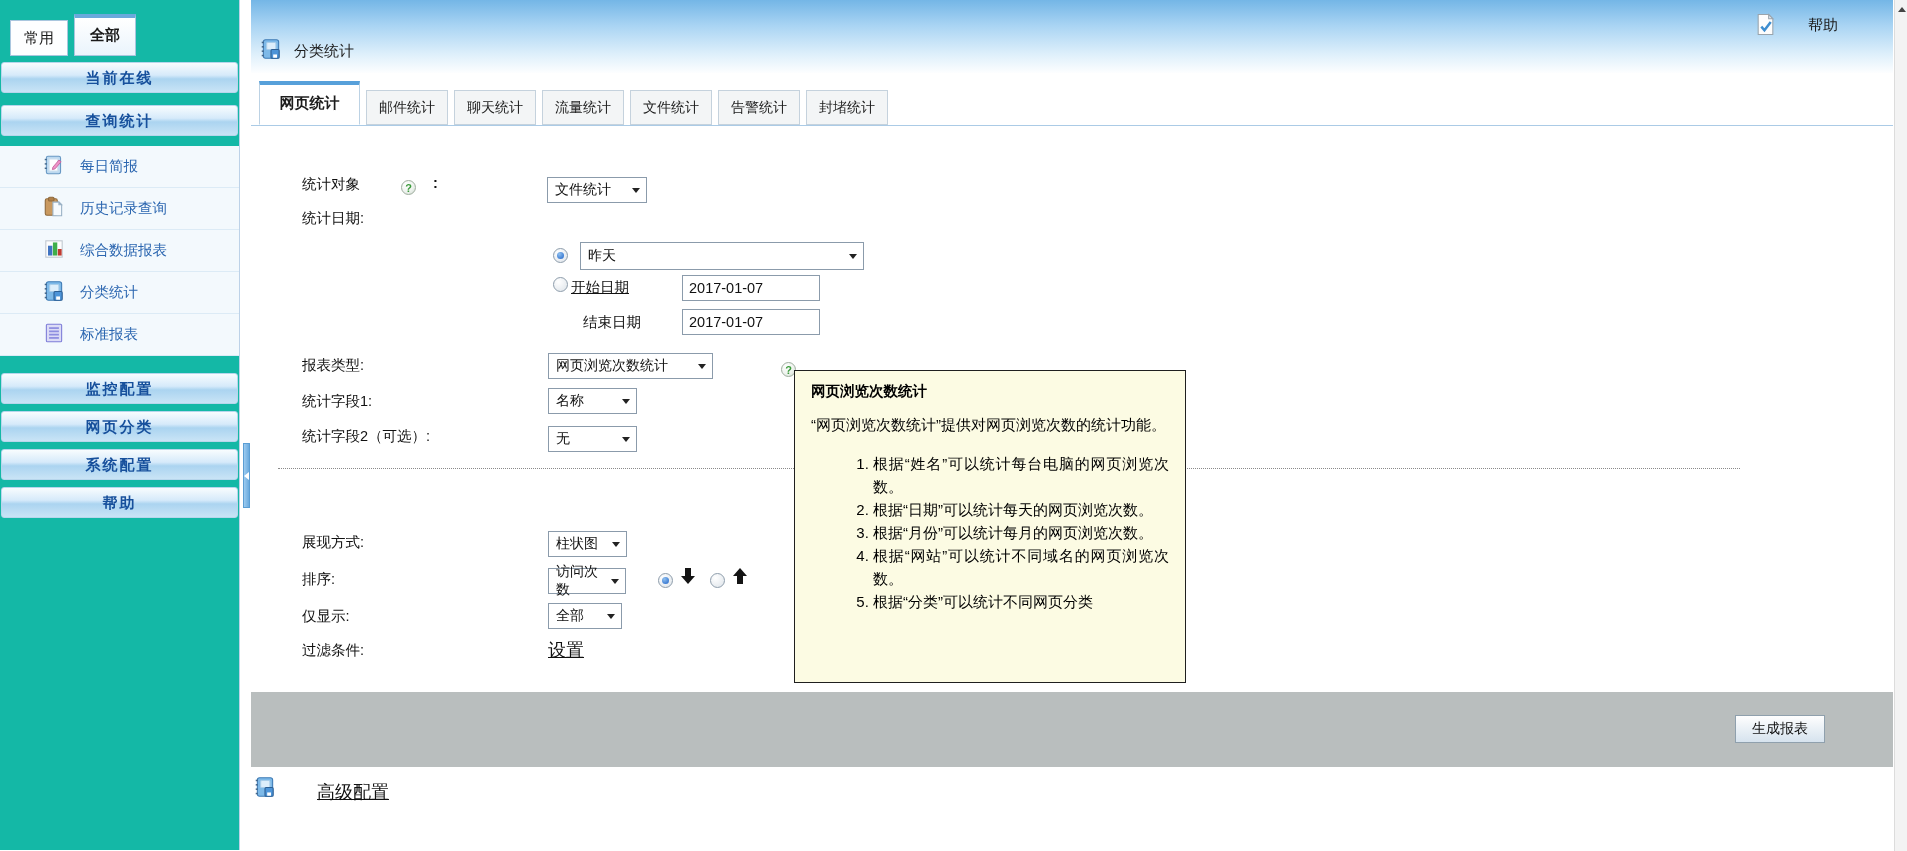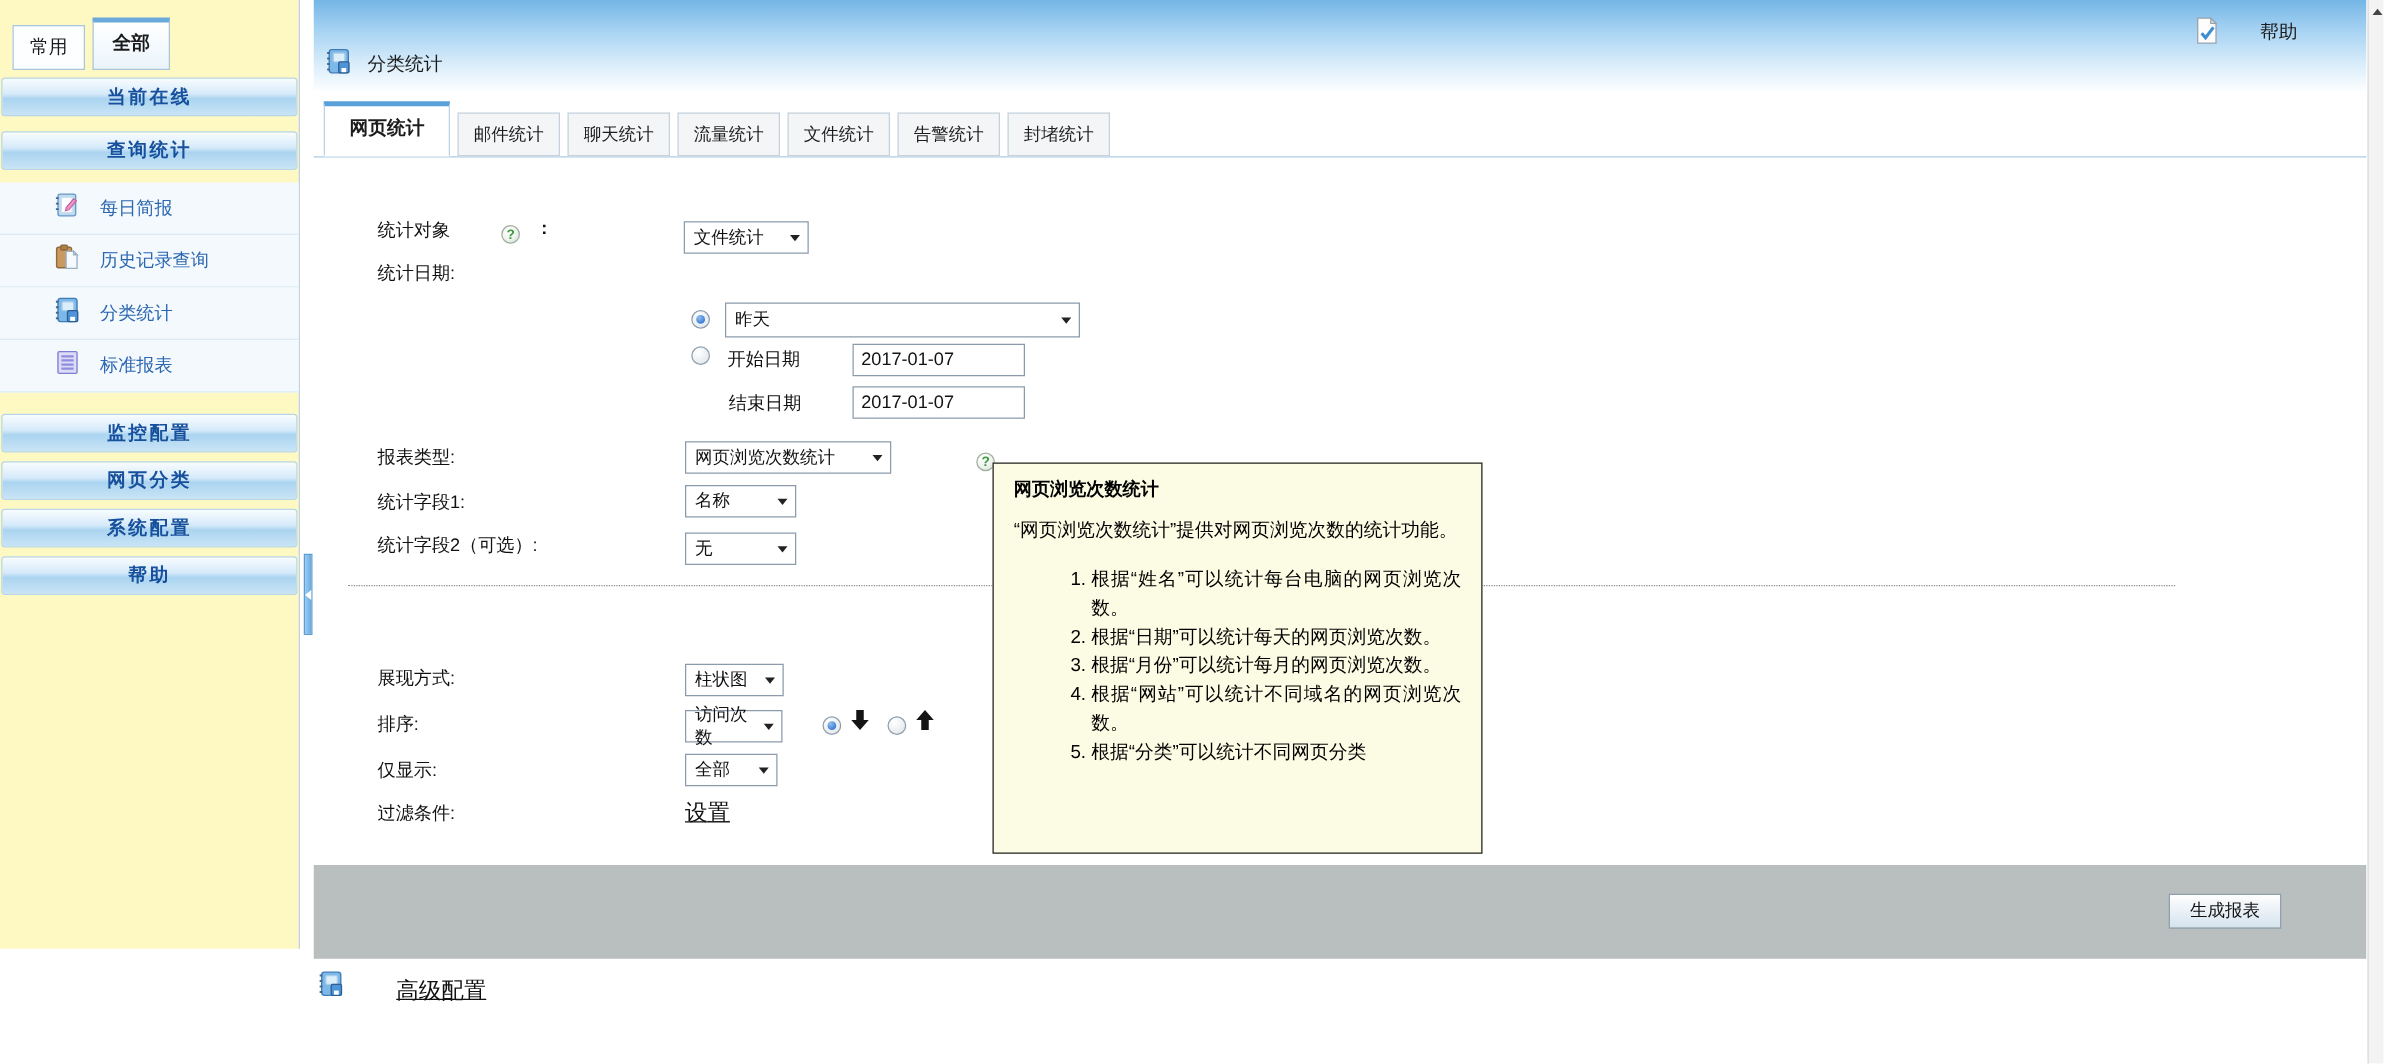--- a/index.html
+++ b/index.html
@@ -1,22 +1,22 @@
 <!DOCTYPE html>
 <html><head>
 <meta charset="utf-8">
 <style>
   * { margin:0; padding:0; box-sizing:border-box; }
   html,body { background:#fff; }
   body { font-family:"Liberation Sans","DejaVu Sans",sans-serif; }
   .screen { position:relative; width:1907px; height:851px; background:#ffffff; overflow:hidden; }
 
   
-  .sidebar { position:absolute; left:0; top:0; width:240px; height:759px;
-             background:#fef9c3; border-right:1px solid #bdd2e8; }
+  .sidebar { position:absolute; left:0; top:0; width:240px; height:850px;
+             background:#14b8a6; border-right:1px solid #bdd2e8; }
   .side-tabs { position:relative; height:56px; padding:14px 0 0 10px; display:flex; align-items:flex-end; gap:6px; }
   .side-tab { width:58px; height:36px; line-height:34px; text-align:center; font-size:15px; color:#1a1a1a;
               background:#fdfeff; border:1px solid #a9c6de; cursor:default; }
   .side-tab.active { width:62px; height:42px; line-height:34px; border-top:4px solid #6aa9dc;
                      background:linear-gradient(#ffffff,#eaf4fc); font-weight:bold; }
   .group-bar { margin:7px 1px 0 1px; height:31px; line-height:30px; text-align:center;
                font-size:15px; font-weight:bold; letter-spacing:2px; color:#17509c;
                border:1px solid #b7d6ec; border-radius:3px;
                background:linear-gradient(180deg,#f8fcfe 0%,#d6eafa 42%,#abd4f0 55%,#c9e4f6 100%); }
   .group-bar.gb1 { margin-top:6px; }
@@ -126,20 +126,31 @@
       <div class="side-item">
         <span>
           <svg width="24" height="24" viewBox="0 0 22 22">
               <rect x="3" y="3.5" width="11" height="15" rx="1.5" fill="#c9995f" stroke="#8f6a3c"></rect>
               <rect x="6" y="2" width="5" height="3.5" rx="1" fill="#b08048" stroke="#8f6a3c"></rect>
               <path d="M10 6.5 h5.5 l2.5 2.5 v10 h-8 z" fill="#f6fafd" stroke="#9ab2c6"></path>
               <path d="M15.5 6.5 v2.5 h2.5 z" fill="#d8e6f2" stroke="#9ab2c6"></path>
             </svg>
         </span>
         <span class="itxt">历史记录查询</span>
+      </div>
+      <div class="side-item">
+        <span>
+          <svg width="24" height="24" viewBox="0 0 22 22">
+              <rect x="3.5" y="3.5" width="15" height="15" fill="#fdfdfd" stroke="#c0c8d0"></rect>
+              <rect x="5.5" y="8" width="4" height="9" fill="#3f74c2"></rect>
+              <rect x="10" y="5" width="4" height="12" fill="#3fae4a"></rect>
+              <rect x="14.5" y="11" width="3.5" height="6" fill="#c03a30"></rect>
+            </svg>
+        </span>
+        <span class="itxt">综合数据报表</span>
       </div>
       <div class="side-item">
         <span>
           <svg width="24" height="24" viewBox="0 0 22 22">
               <rect x="4" y="2.5" width="14" height="17" rx="2" fill="#7db9e8" stroke="#3f7cb6"></rect>
               <rect x="7" y="5" width="8.5" height="6.5" rx="1" fill="#ddeefb" stroke="#a9cde9"></rect>
               <g stroke="#44688c" stroke-width="1.4">
                 <line x1="2.5" y1="5" x2="4.5" y2="5"></line>
                 <line x1="2.5" y1="9" x2="4.5" y2="9"></line>
                 <line x1="2.5" y1="13" x2="4.5" y2="13"></line>
@@ -225,21 +236,21 @@
 
     <span class="flabel" style="top:209px;">统计日期:</span>
     <span class="radio checked" style="left:302px; top:248px;">
         <span class="dot"></span>
       </span>
     <div class="combo" style="left:329px; top:242px; width:284px; height:28px;">
       <span>昨天</span>
       <span class="caret" style="top:11px;"></span>
     </div>
     <span class="radio" style="left:302px; top:277px;"></span>
-    <span class="ilabel" style="left:331px; top:278px;">开始日期</span>
+    <span class="ilabel" style="left:320px; top:278px;text-decoration:underline;">开始日期</span>
     <input class="tinput" style="left: 431px; top: 275px; width: 138px;" value="2017-01-07">
     <span class="ilabel" style="left:332px; top:313px;">结束日期</span>
     <input class="tinput" style="left: 431px; top: 309px; width: 138px;" value="2017-01-07">
 
     <span class="flabel" style="top:356px;">报表类型:</span>
     <div class="combo" style="left:297px; top:353px; width:165px;">
       <span>网页浏览次数统计</span>
       <span class="caret"></span>
     </div>
     <span class="qmark" style="left:530px; top:362px;">?</span>

